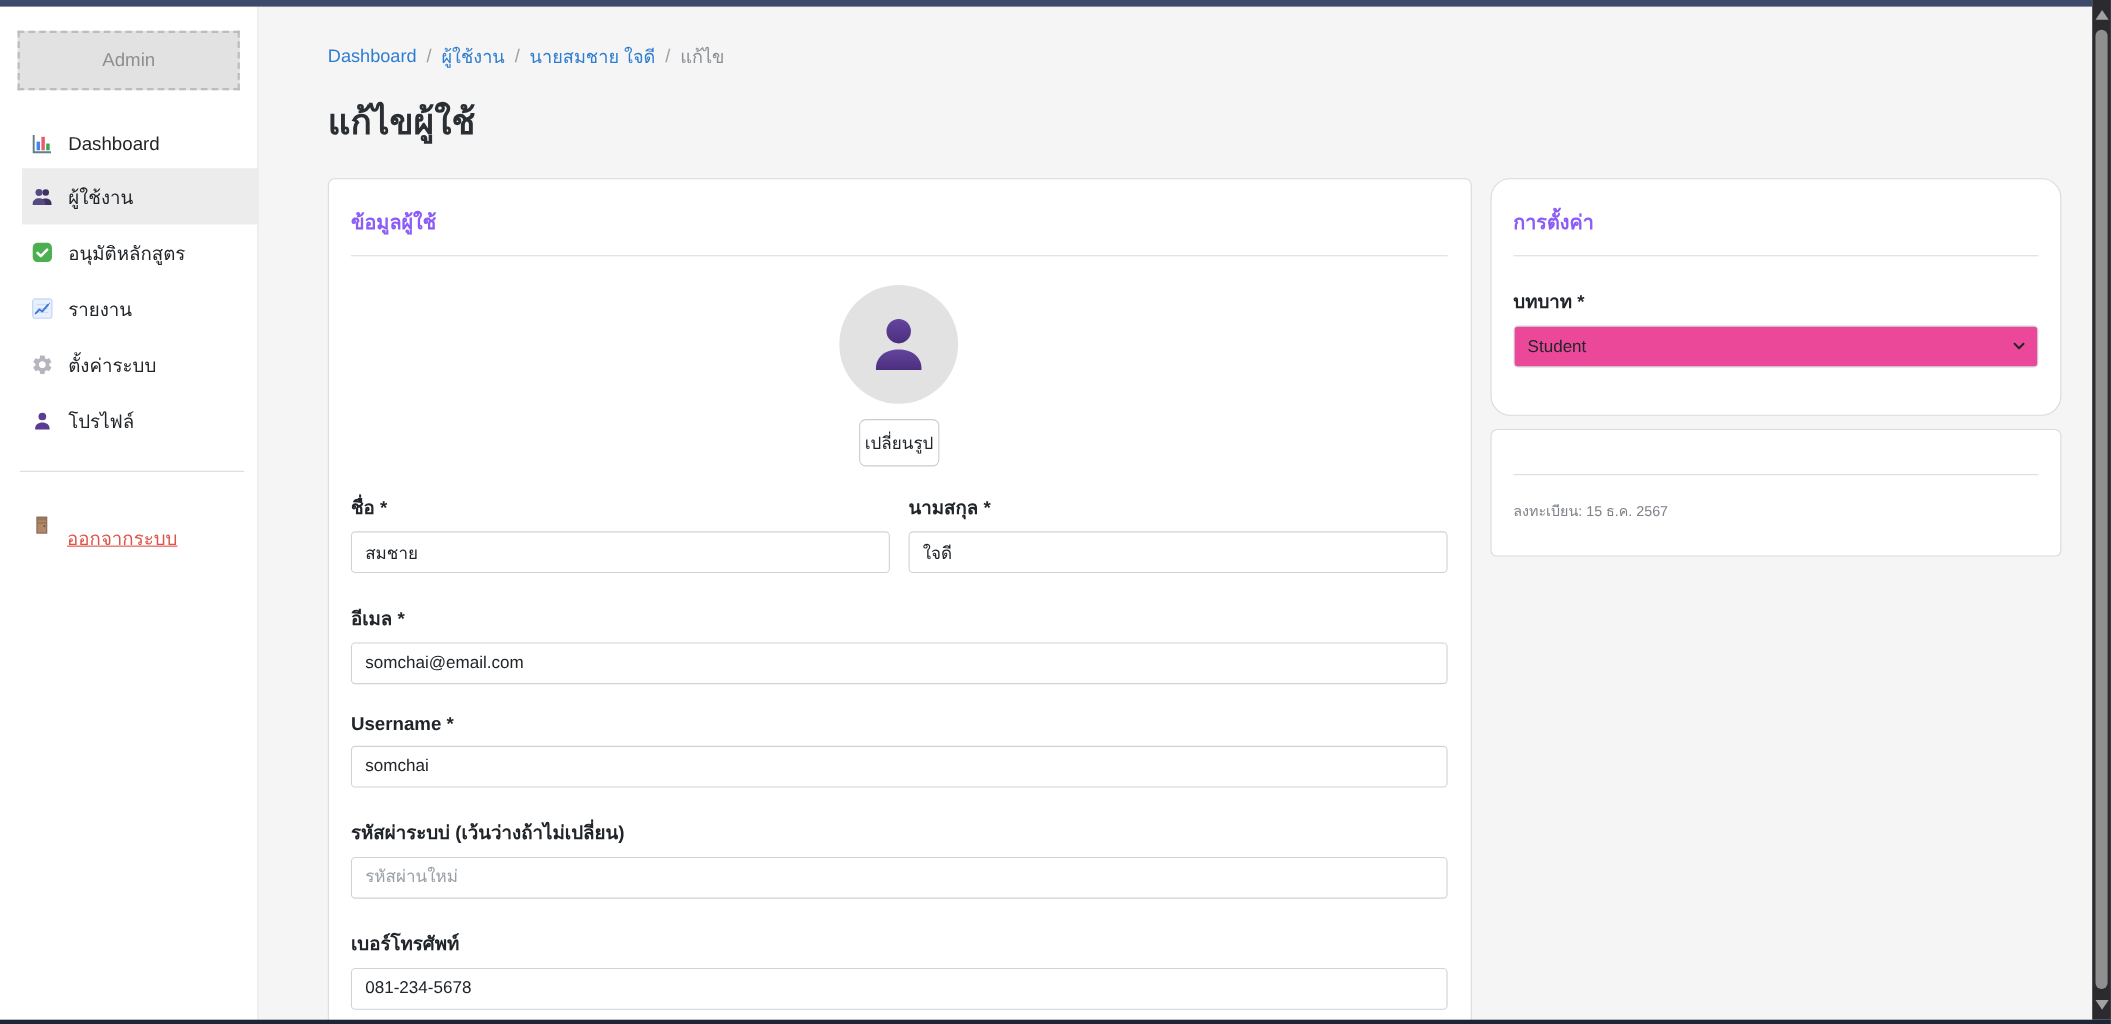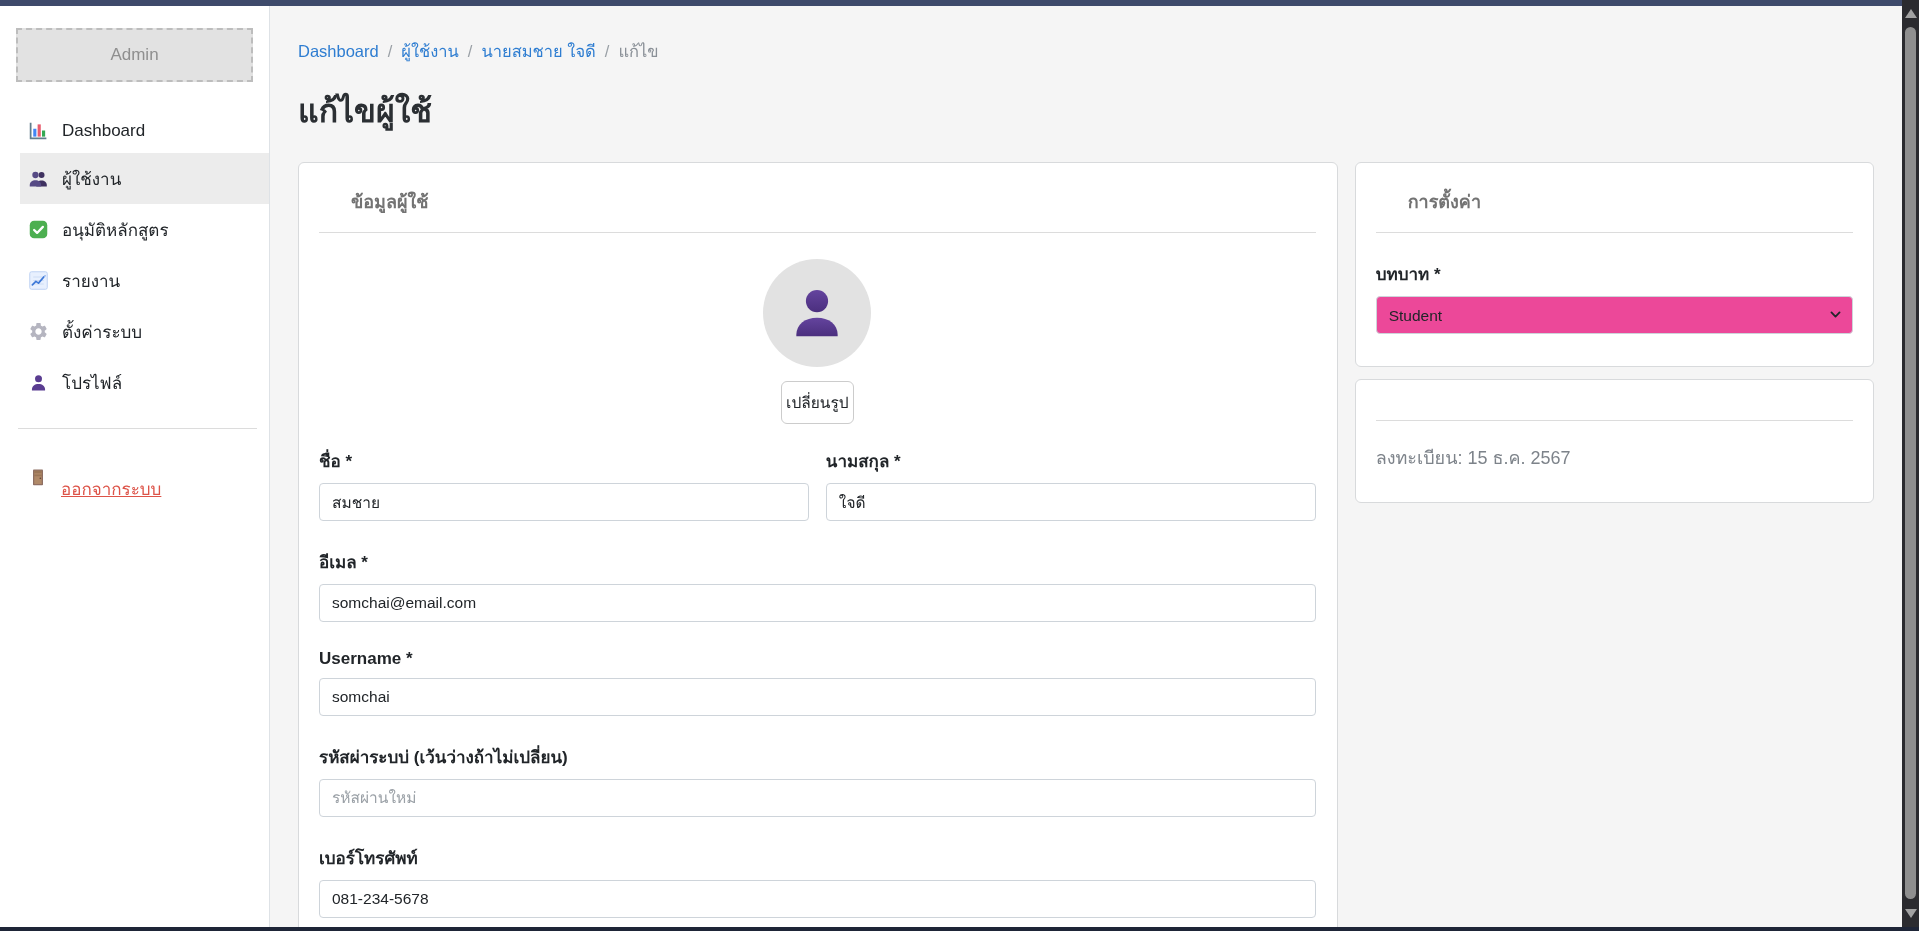--- a/index.html
+++ b/index.html
@@ -21,21 +21,21 @@
     border-left:6px solid transparent; border-right:6px solid transparent;
   }
   .scroll-arrow-up { top:9px; border-bottom:9px solid #a2a2a2; }
   .scroll-arrow-down { bottom:9px; border-top:9px solid #a2a2a2; }
   .scroll-thumb {
     position:absolute; top:27px; left:3px; width:11px; height:872px;
     background:#8f8f8f; border-radius:6px;
   }
   
   .sidebar {
-    position:absolute; top:6px; left:0; width:270px; height:921px;
+    position:absolute; top:6px; left:0; width:235px; height:921px;
     background:#ffffff; border-right:1px solid #dee2e6; z-index:2;
   }
   .admin-box {
     margin:22px 16px 0 16px; height:54px;
     background:#e2e2e2; border:2px dashed #bdbdbd;
     display:flex; align-items:center; justify-content:center;
     color:#8f8f8f; font-size:17px;
   }
   .nav { margin-top:26px; padding-left:20px; }
   .nav-item {
@@ -60,23 +60,23 @@
   .breadcrumb .crumb-link { color:#2e7dd1; text-decoration:none; cursor:pointer; }
   .breadcrumb .crumb-current { color:#8a9097; }
   .breadcrumb .sep { color:#9aa0a6; }
   .page-title { margin-top:21px; font-size:32px; font-weight:bold; color:#2b2f33; }
   .content-row { display:flex; gap:17px; margin-top:26px; align-items:flex-start; }
   .card {
     background:#ffffff; border:1px solid #d8dadc; border-radius:6px;
   }
   .card-main { width:1041px; padding:24px 21px 38px 20px; }
   .col-right { width:520px; }
-  .card-settings { padding:24px 20px 32px 20px; margin-bottom:12px; }
+  .card-settings { padding:24px 20px 43px 20px; margin-bottom:12px;border-radius:18px; }
   .card-info { padding:24px 20px 30px 20px; }
-  .card-title { font-size:18px; font-weight:bold; color:#737373;margin-left:32px; }
+  .card-title { font-size:18px; font-weight:bold; color:#8b5cf6; }
   .card hr { border:none; border-top:1px solid #dcdcdc; margin:16px 0 0 0; }
   
   .avatar-wrap { text-align:center; margin-top:26px; }
   .avatar-circle {
     width:108px; height:108px; border-radius:50%;
     background:#e2e2e2; margin:0 auto;
     display:flex; align-items:center; justify-content:center;
   }
   .change-photo-btn {
     margin-top:14px; padding:8px 4px;
@@ -98,21 +98,21 @@
   .text-input::placeholder { color:#9aa0a6; }
   
   .select-wrap { position:relative; }
   .role-select {
     width:100%; height:38px; padding:0 30px 0 12px;
     border:1px solid #ced4da; border-radius:4px; background:#ec4899;
     font-size:15.5px; color:#212529; appearance:none; -webkit-appearance:none;
     font-family:"Liberation Sans", sans-serif;
   }
   .select-caret { position:absolute; right:11px; top:12px; pointer-events:none; }
-  .registered-text { margin-top:22px; font-size:18px; color:#7d838a; }
+  .registered-text { margin-top:22px; font-size:13px; color:#7d838a; }
 </style>
 </head>
 <body>
 
 <div class="topbar"></div>
 <div class="bottombar"></div>
 <div class="scrollbar">
   <div class="scroll-arrow-up"></div>
   <div class="scroll-thumb"></div>
   <div class="scroll-arrow-down"></div>

